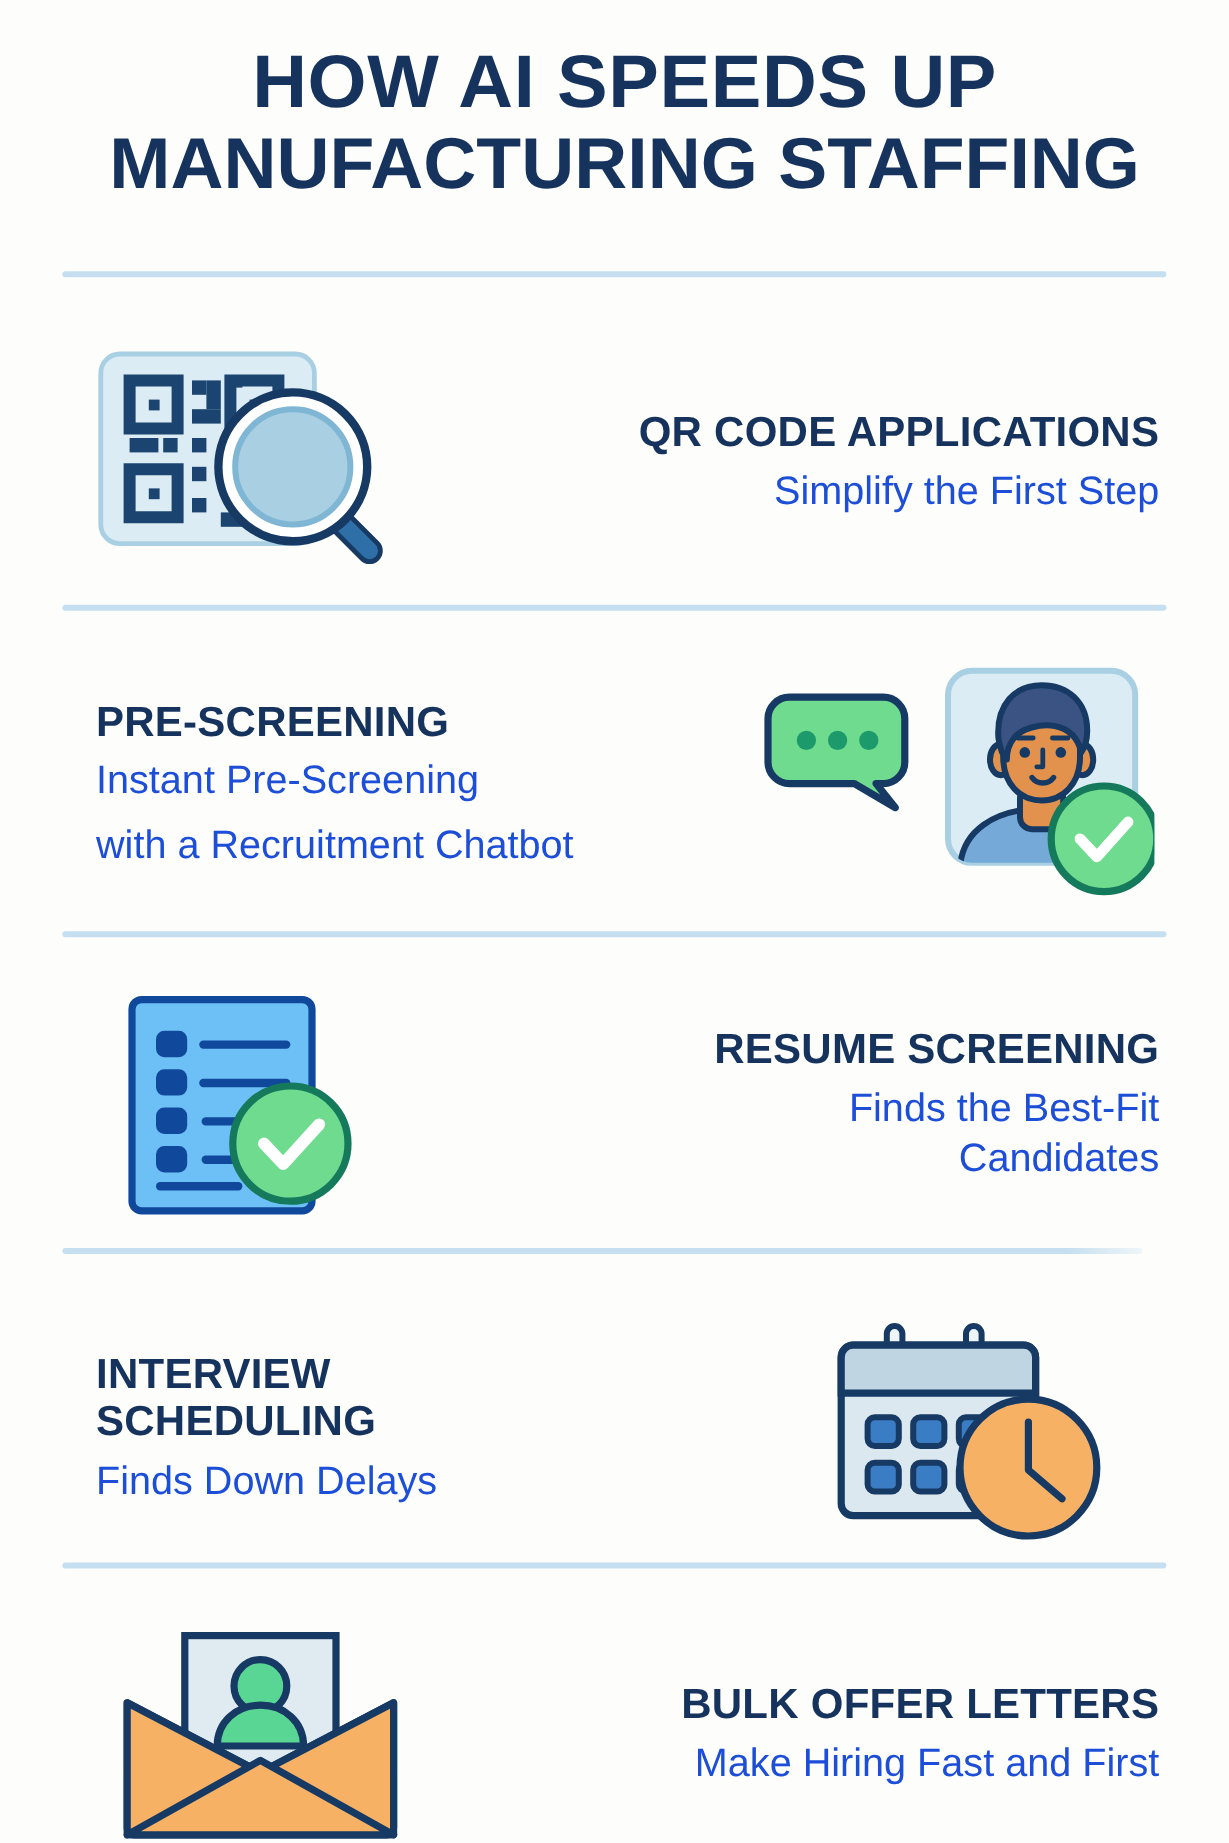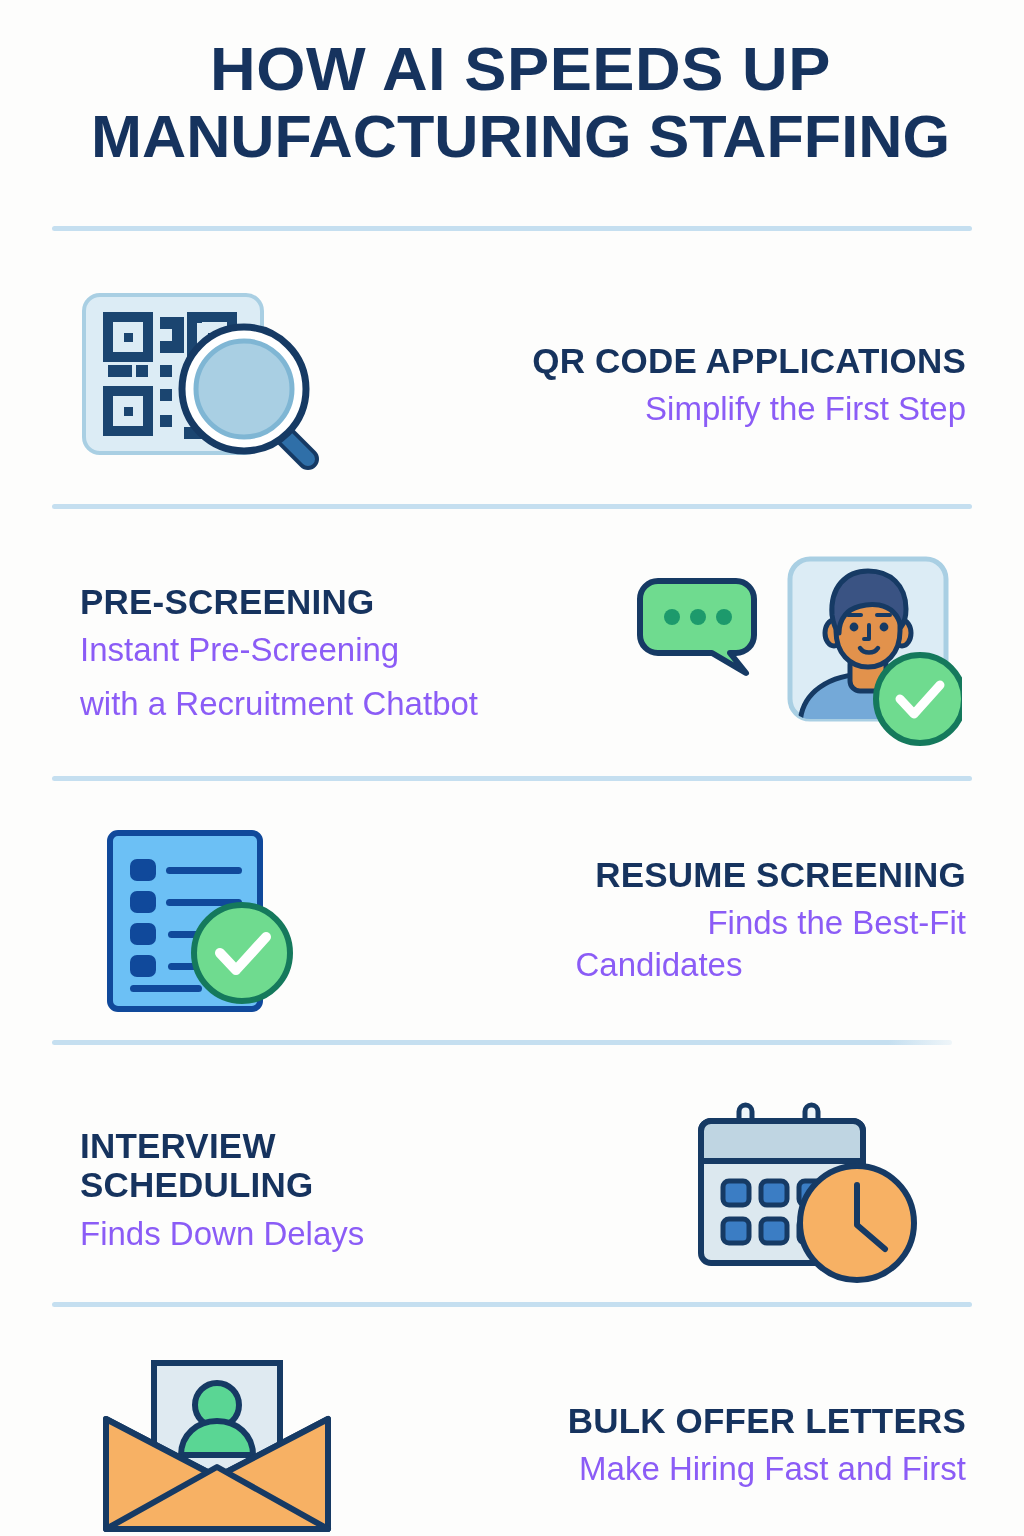--- a/index.html
+++ b/index.html
@@ -83,21 +83,21 @@
   .headline {
     font-weight: 700;
     color: #16335e;
     font-size: 35px;
     letter-spacing: 0.2px;
     line-height: 1.12;
     text-transform: uppercase;
   }
   .subline {
     font-weight: 400;
-    color: #8b5cf6;
+    color: #1d4ed8;
     font-size: 33px;
     line-height: 1.22;
     margin-top: 9px;
   }
 
   svg { display: block; }
 </style>
 </head>
 <body>
 
@@ -236,21 +236,21 @@
           <rect x="38" y="160" width="72" height="7" rx="3.5"></rect>
         </g>
 
         <circle cx="150" cy="128" r="48" fill="#6fdb8f" stroke="#15795c" stroke-width="6"></circle>
         <path d="M128 128l16 17 30-33" fill="none" stroke="#ffffff" stroke-width="10" stroke-linecap="round" stroke-linejoin="round"></path>
       </svg>
     </div>
     <div class="copy align-right">
       <div class="headline">RESUME SCREENING</div>
       <div class="subline">Finds the Best-Fit</div>
-      <div class="subline" style="margin-top:2px;text-align:center;">Candidates</div>
+      <div class="subline" style="margin-top:2px;">Candidates</div>
     </div>
   </div>
 
   <div class="divider short" style="top:1040px;"></div>
 
   <div class="row text-left" style="top:1090px; height:200px;">
     <div class="copy align-left" style="padding-left:28px;">
       <div class="headline">INTERVIEW</div>
       <div class="headline">SCHEDULING</div>
       <div class="subline">Finds Down Delays</div>

